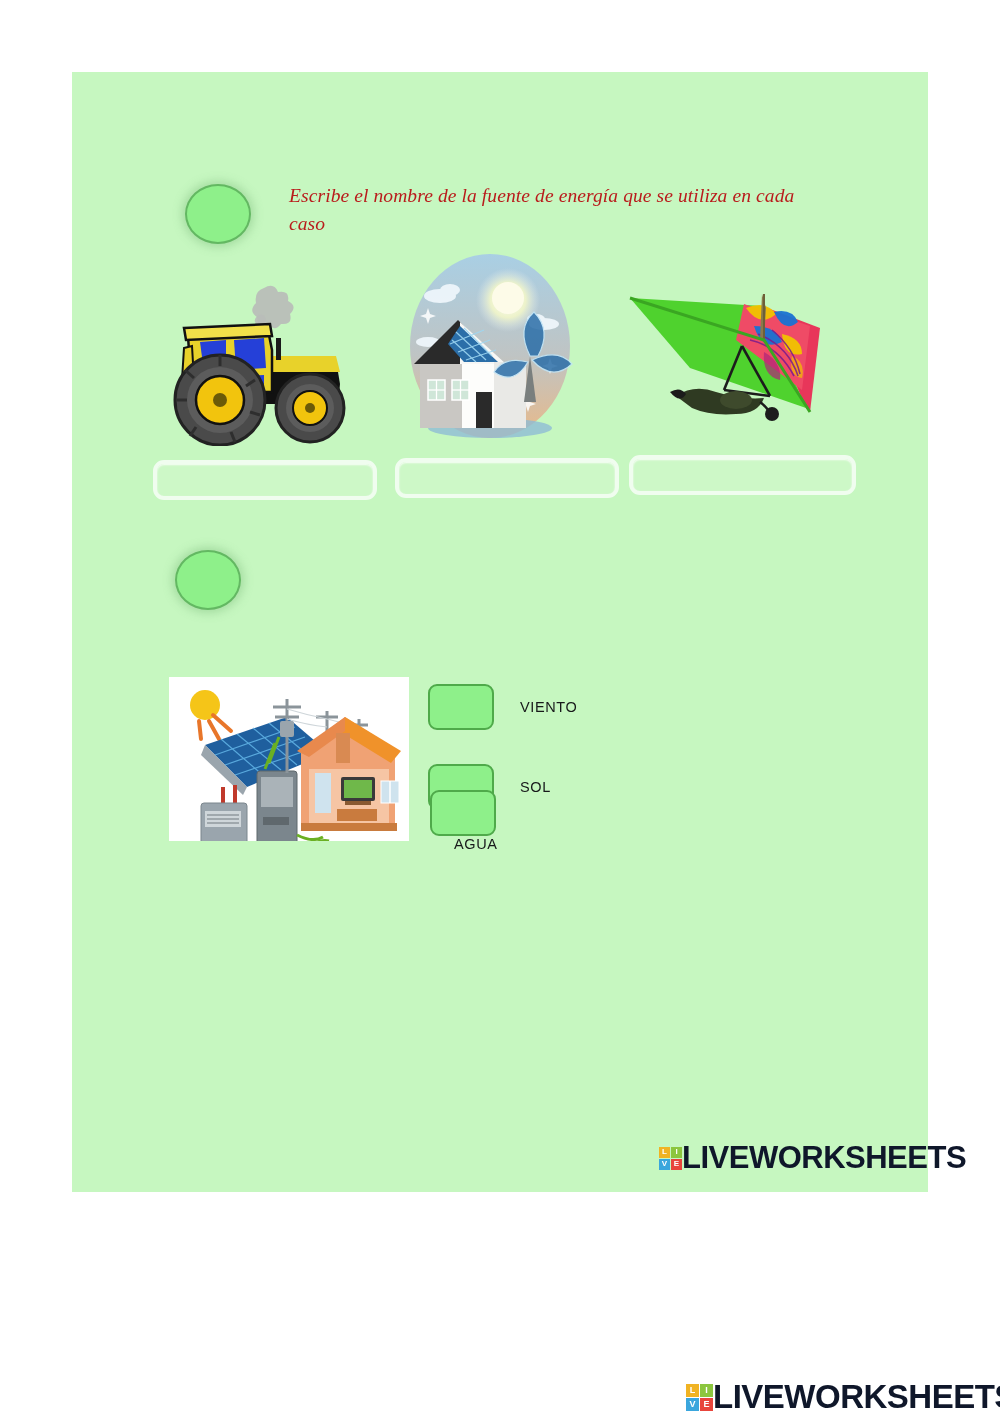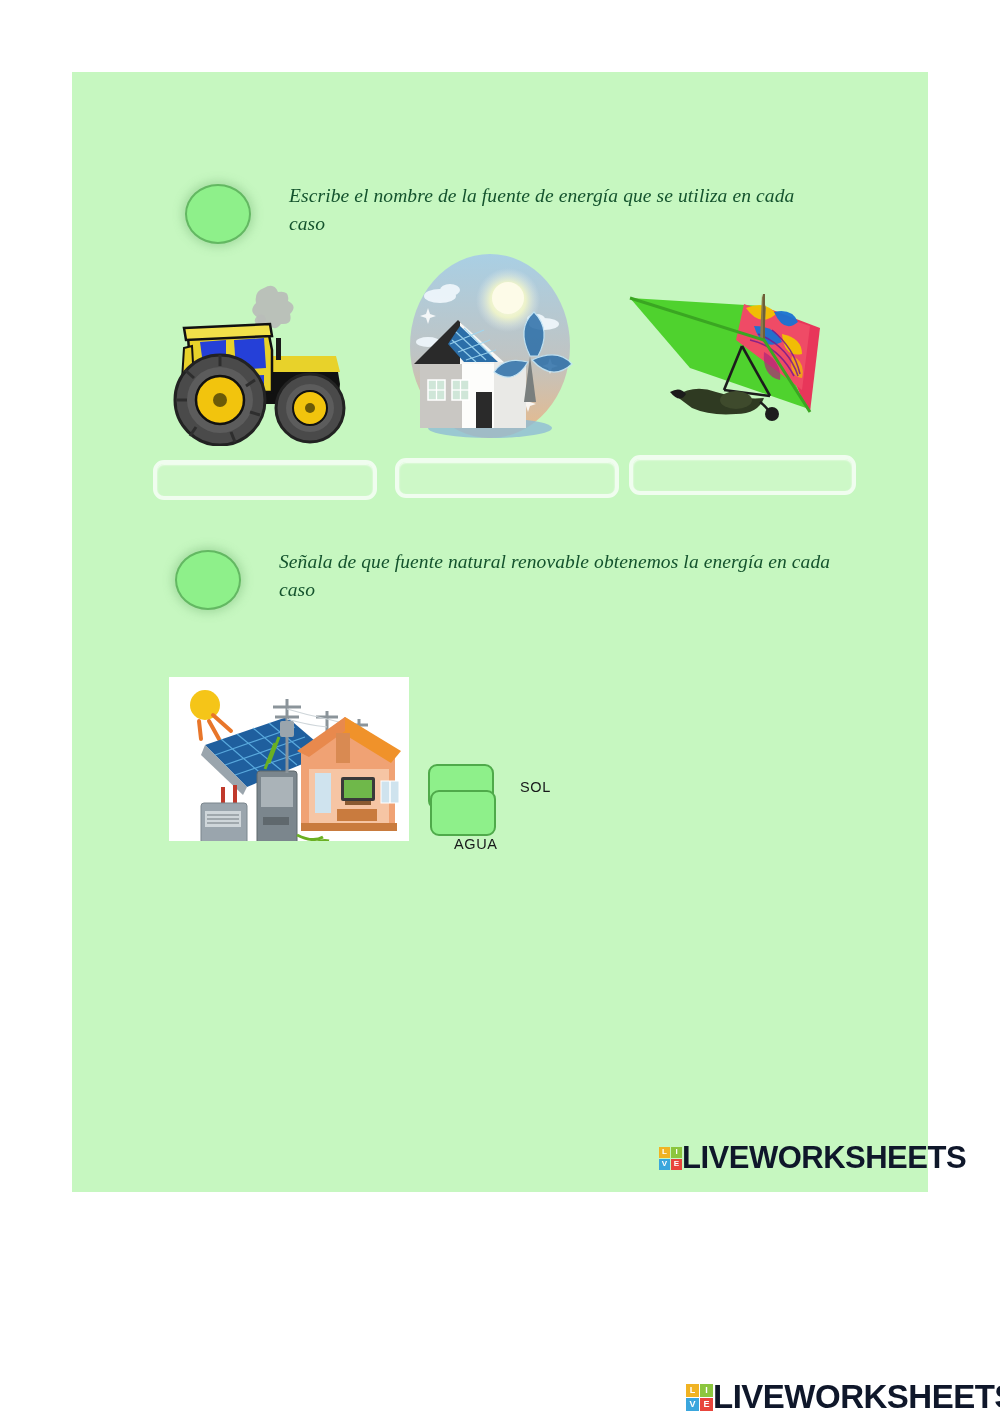--- a/index.html
+++ b/index.html
@@ -41,21 +41,21 @@
     box-shadow: 0 0 10px 3px rgba(100,170,100,0.35);
     flex: 0 0 auto;
     margin-top: 2px;
   }
   .exercise-text {
     margin-left: 38px;
     font-family: "Liberation Serif", serif;
     font-style: italic;
     font-size: 19.5px;
     line-height: 1.45;
-    color: #14532d;
+    color: #b91c1c;
     letter-spacing: .1px;
   }
 
   
   .pic {
     position: absolute;
   }
 
   
   .answer-input {
@@ -290,21 +290,20 @@
       <path d="M136 120 q8 6 10 12" stroke="#1c1c1c" stroke-width="2.4" fill="none"></path>
     </svg>
   </div>
 
   <div class="answer-input" style="left:81px; top:388px; width:224px;" title=""></div>
   <div class="answer-input" style="left:323px; top:386px; width:224px;" title=""></div>
   <div class="answer-input" style="left:557px; top:383px; width:227px;" title=""></div>
 
   <div class="exercise-head" style="left:103px; top:476px; width:680px;">
     <div class="bullet-circle"></div>
-    <div class="exercise-text">Señala de que fuente natural renovable obtenemos la energía en cada caso</div>
   </div>
 
   <div class="pic" style="left:97px; top:605px; width:240px; height:164px; background:#ffffff;">
     <svg viewBox="0 0 240 164" width="240" height="164">
       <rect x="0" y="0" width="240" height="164" fill="#ffffff"></rect>
 
       <circle cx="36" cy="28" r="15" fill="#f5c518"></circle>
       <g stroke="#e8762a" stroke-width="4" stroke-linecap="round">
         <line x1="44" y1="38" x2="62" y2="54"></line>
           <line x1="40" y1="44" x2="50" y2="62"></line>
@@ -376,20 +375,24 @@
       <rect x="132" y="146" width="96" height="8" fill="#c97b3e"></rect>
 
       <g fill="none" stroke="#6ab023" stroke-width="3">
         <path d="M54 172 q4 12 26 8 q20 -4 26 -8"></path>
         <path d="M106 168 q18 10 36 0 q10 -6 18 -4"></path>
         <path d="M128 158 q16 8 26 2"></path>
       </g>
     </svg>
   </div>
 
+  <div class="option-row" style="left:356px; top:612px;">
+    <div class="option-box"></div>
+    <div class="option-label">VIENTO</div>
+  </div>
   <div class="option-row" style="left:356px; top:692px;">
     <div class="option-box"></div>
     <div class="option-label">SOL</div>
   </div>
   <div class="option-row" style="left:356px; top:718px;flex-direction:column;">
     <div class="option-box"></div>
     <div class="option-label">AGUA</div>
   </div>
 
   <div class="lw-logo" id="logo-panel" style="left:587px; top:1068px;">

